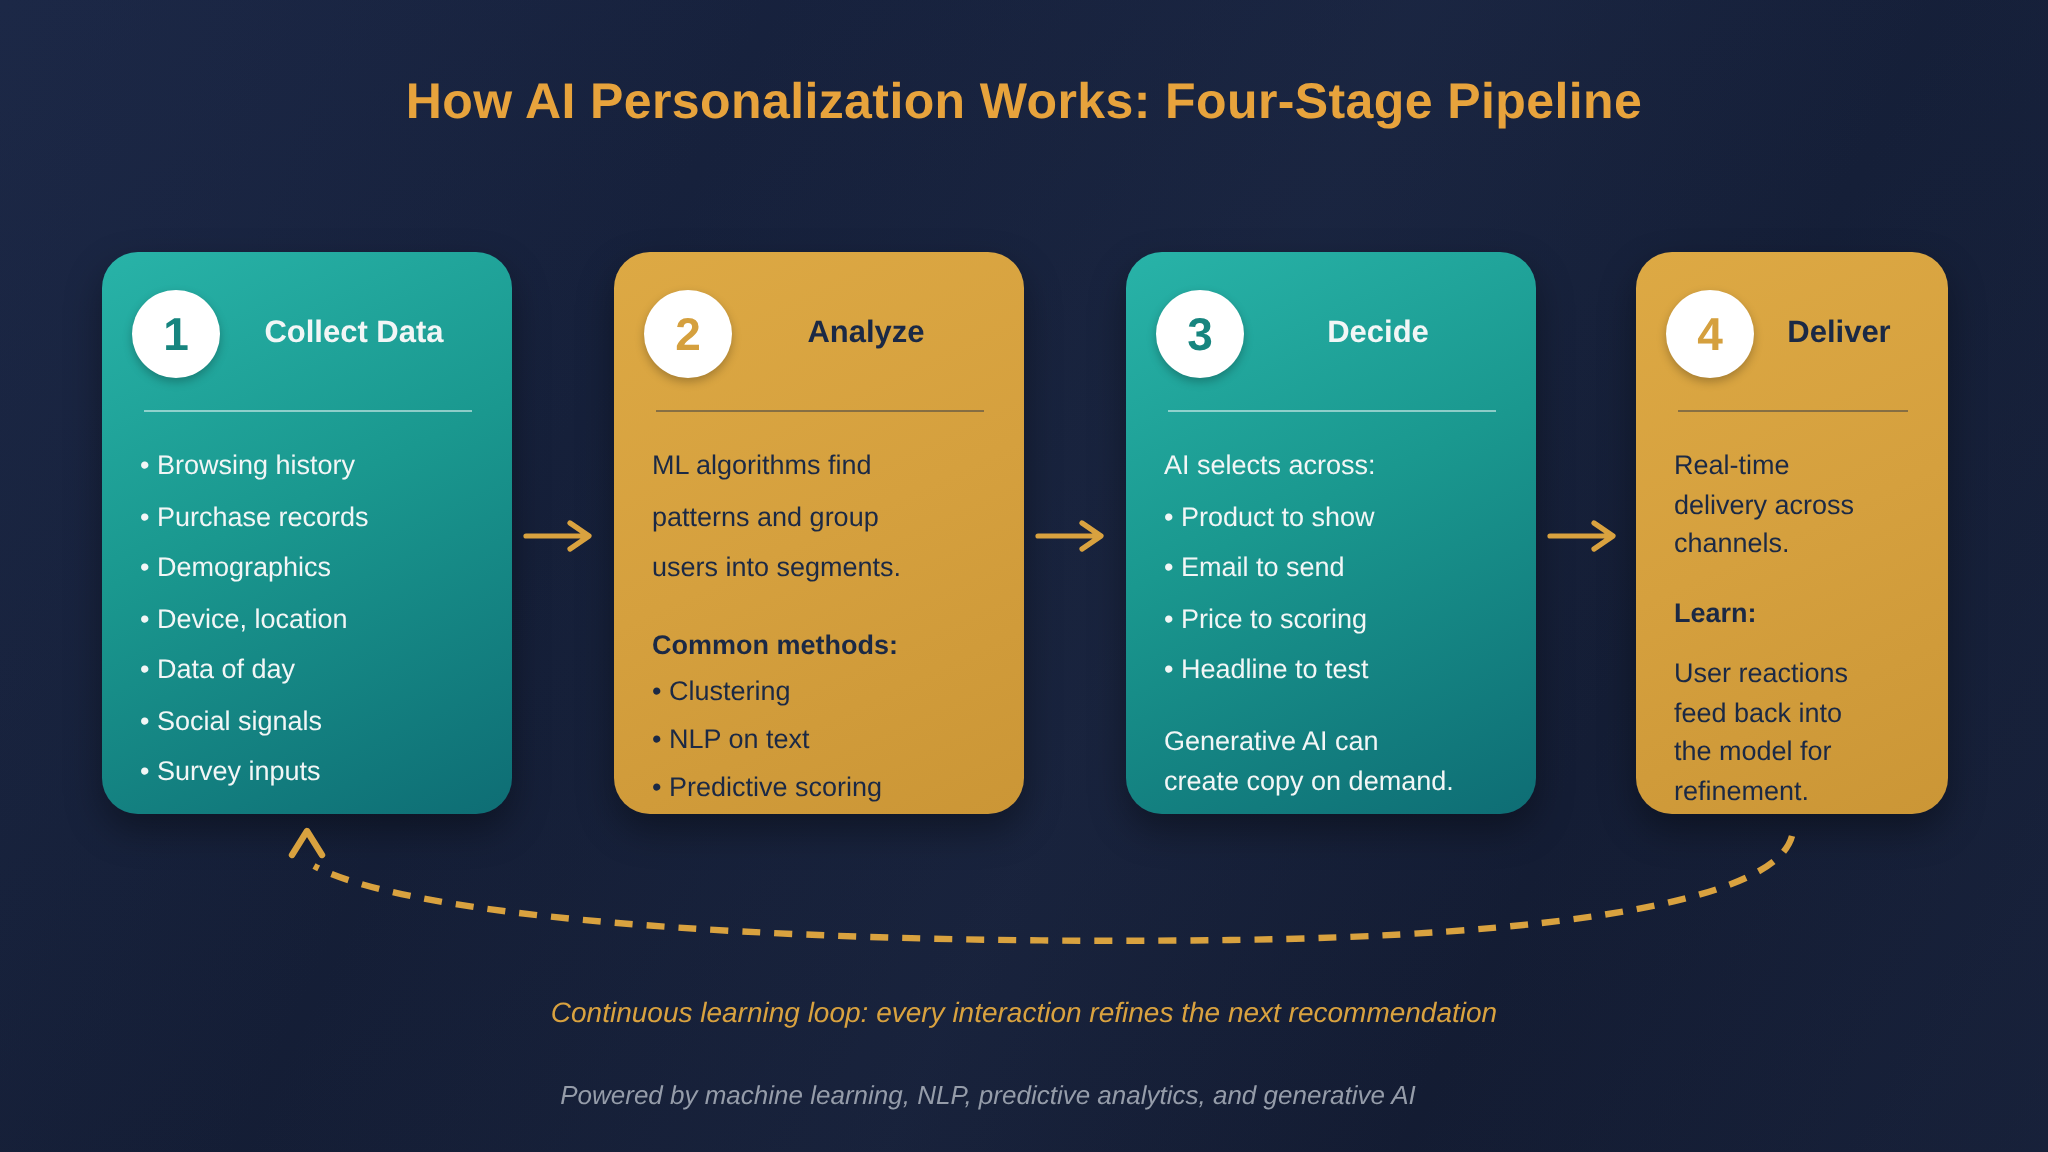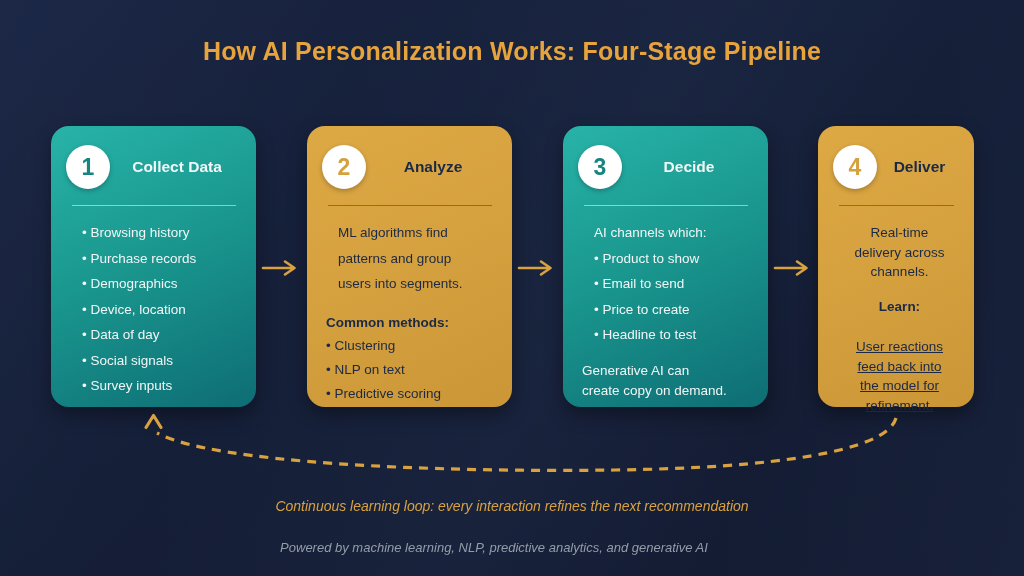--- a/index.html
+++ b/index.html
@@ -32,31 +32,31 @@
     font-size:23px; font-weight:bold;
     box-shadow:0 2px 5px rgba(0,0,0,0.25);
   }
   .teal .badge { color:#17857f; }
   .gold .badge { color:#d5a03e; }
   .card-title { flex:1; text-align:center; font-size:15.5px; font-weight:bold; }
   .separator { border:none; border-top:1.5px solid; margin:16px 20px 0 21px; }
   .teal .separator { border-color:rgba(255,255,255,0.5); }
   .gold .separator { border-color:rgba(35,47,72,0.45); }
   .card-body { padding:14px 12px 0 19px; font-size:13.5px; }
-  .card-4 .card-body { padding-top:17px;text-align:center; }
-  .lh-wide div { line-height:25.5px;margin-left:12px; }
+  .card-4 .card-body { padding-top:17px; }
+  .lh-wide div { line-height:25.5px; }
   .lh-mid  div { line-height:24px; }
   .lh-tight div { line-height:19.5px; }
   .subheading { font-weight:bold; }
   .card-2 .subheading { line-height:23px; margin-top:14px; }
   .card-2 .lh-mid { margin-top:0; }
   .card-3 .note { margin-top:13px; }
   .card-3 .note div { line-height:20px; }
   .card-4 .subheading { line-height:19.5px; margin-top:15px; }
-  .card-4 .note { margin-top:21px;text-decoration:underline; }
+  .card-4 .note { margin-top:11px; }
   .flow-arrow { position:absolute; top:259px; }
   .fa-1 { left:259px; } .fa-2 { left:515px; } .fa-3 { left:771px; }
   .loop-svg { position:absolute; left:0; top:400px; }
   .loop-caption {
     position:absolute; top:498px; left:0; width:1024px; text-align:center;
     font-size:14px; font-style:italic; color:#d9a23f;
   }
   .powered-by {
     position:absolute; top:540px; left:0; width:988px; text-align:center;
     font-size:13px; font-style:italic; color:#959ca9;
@@ -108,24 +108,24 @@
   </div>
 
   <div class="card teal card-3">
     <div class="card-header">
       <div class="badge">3</div>
       <div class="card-title">Decide</div>
     </div>
     <hr class="separator">
     <div class="card-body">
       <div class="lh-wide">
-        <div>AI channels which:</div>
+        <div>AI selects across:</div>
         <div>• Product to show</div>
         <div>• Email to send</div>
-        <div>• Price to create</div>
+        <div>• Price to scoring</div>
         <div>• Headline to test</div>
       </div>
       <div class="note">
         <div>Generative AI can</div>
         <div>create copy on demand.</div>
       </div>
     </div>
   </div>
 
   <div class="card gold card-4">

